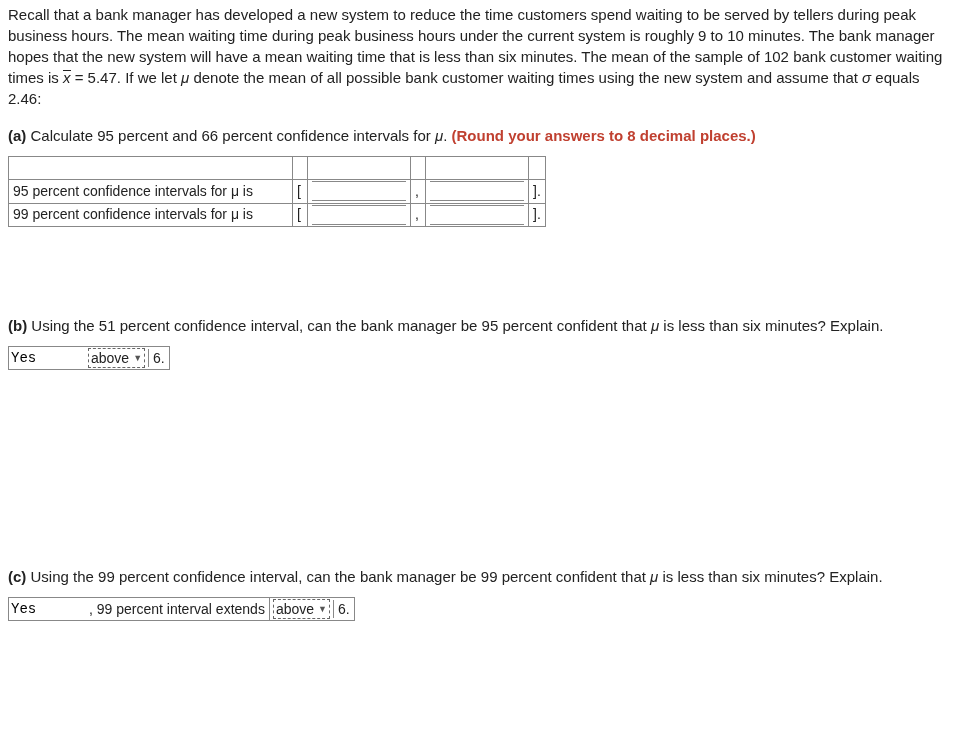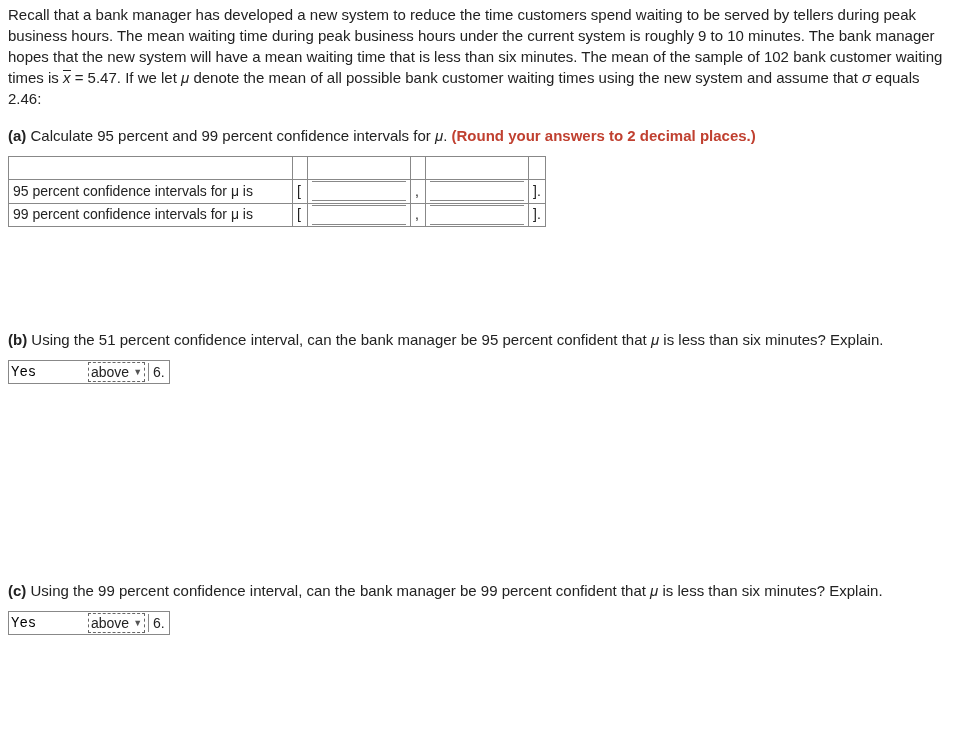--- a/index.html
+++ b/index.html
@@ -31,21 +31,21 @@
     position: absolute;
     top: 3px;
     left: 0;
     right: 0;
     border-top: 1px solid #222;
   }
   .mu { font-style: italic; }
   .sigma { font-style: italic; }
   table.grid {
     border-collapse: collapse;
-    margin-bottom: 16px;
+    margin-bottom: 2px;
   }
   table.grid td {
     border: 1px solid #888;
     padding: 1px 4px;
     font-size: 14px;
     text-align: left;
     vertical-align: middle;
     height: 20px;
   }
   .hdrcell {
@@ -118,21 +118,21 @@
   .gap-large { height: 180px; }
 </style>
 </head>
 <body>
 
 <div class="intro">
   <span>Recall that a bank manager has developed a new system to reduce the time customers spend waiting to be served by tellers during peak business hours. The mean waiting time during peak business hours under the current system is roughly 9 to 10 minutes. The bank manager hopes that the new system will have a mean waiting time that is less than six minutes. The mean of the sample of 102 bank customer waiting times is </span><span class="xbar">x</span><span> = 5.47. If we let </span><span class="mu">μ</span><span> denote the mean of all possible bank customer waiting times using the new system and assume that </span><span class="sigma">σ</span><span> equals 2.46:</span>
 </div>
 
 <div class="part-label">
-  <b>(a)</b><span> Calculate 95 percent and 99 percent confidence intervals for </span><span class="mu">μ</span><span>. </span><span class="bold-red">(Round your answers to 2 decimal places.)</span>
+  <b>(a)</b><span> Calculate 95 percent and 66 percent confidence intervals for </span><span class="mu">μ</span><span>. </span><span class="bold-red">(Round your answers to 8 decimal places.)</span>
 </div>
 
 <table class="grid">
   <tbody>
       <tr class="topspacer">
     <td class="hdrcell"></td>
     <td class="brkcell"></td>
     <td></td>
     <td class="brkcell"></td>
     <td></td>
@@ -175,20 +175,21 @@
 </div>
 
 <div class="gap-large"></div>
 
 <div class="part-label">
   <b>(c)</b><span> Using the 99 percent confidence interval, can the bank manager be 99 percent confident that </span><span class="mu">μ</span><span> is less than six minutes? Explain.</span>
 </div>
 
 <div class="sentencebox">
   <input class="textslot" value="Yes" style="">
+  <span class="plain">, 99 percent interval extends</span>
   <span class="dropcell">
     <span class="drop">
       <span>above</span>
       <span class="arrow">▼</span>
     </span>
   </span>
   <span class="plain">6.</span>
 </div>
 
 </body></html>

